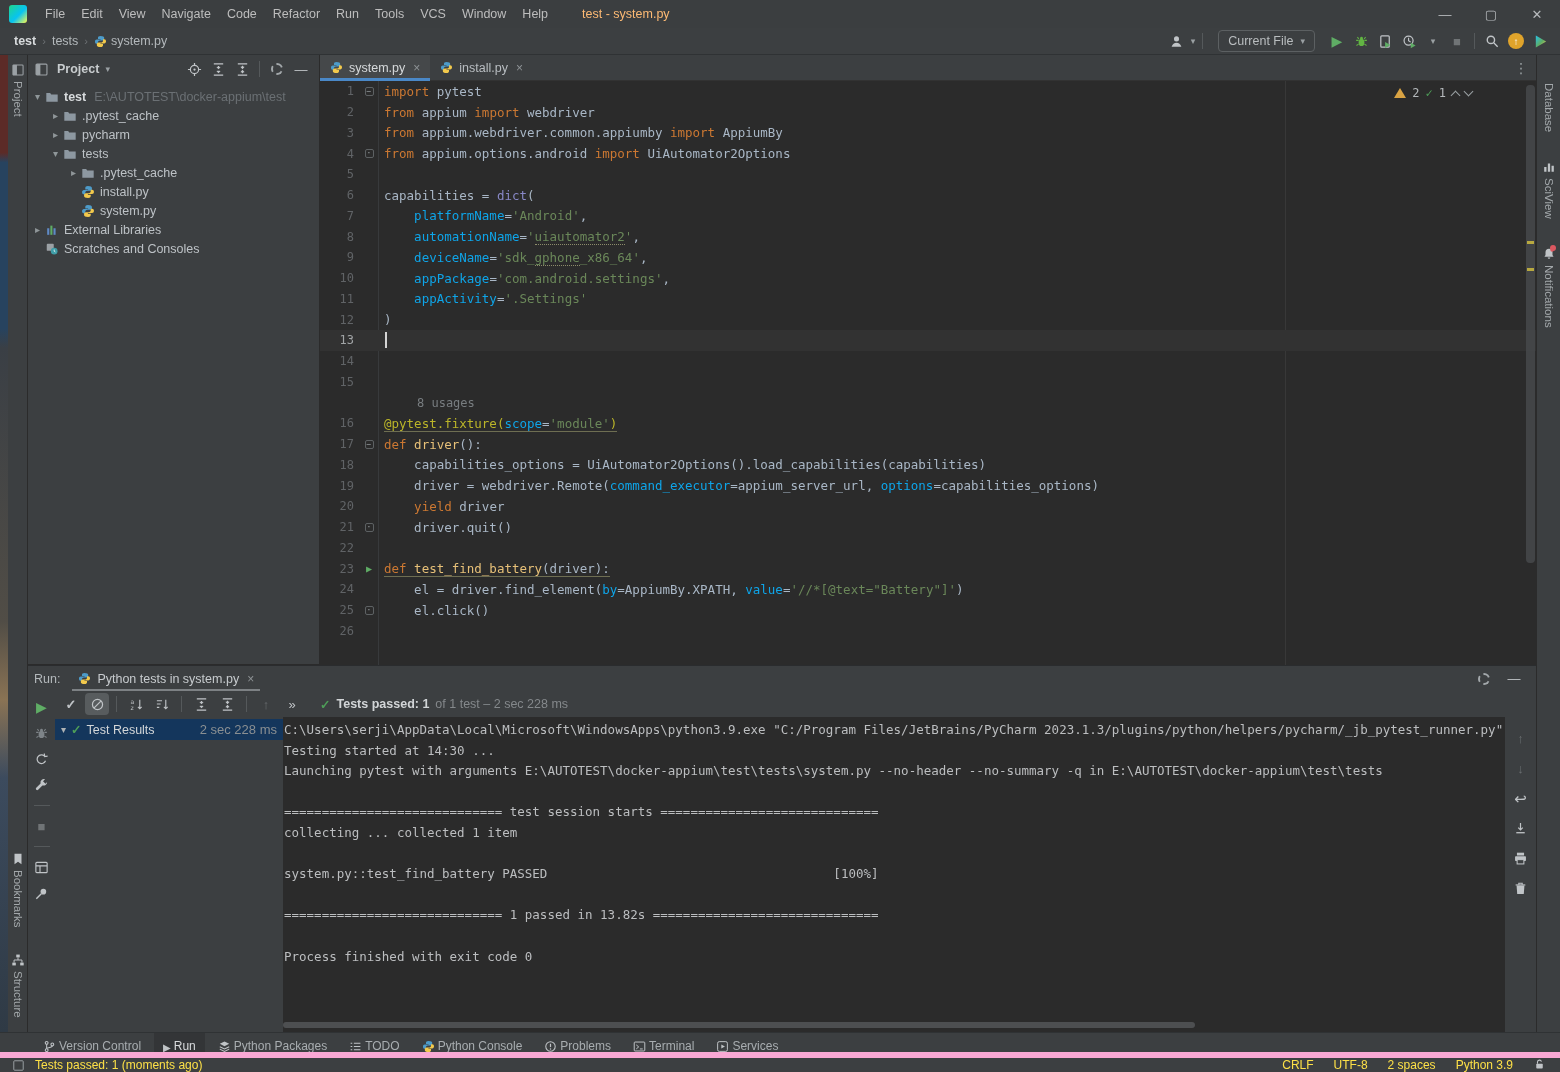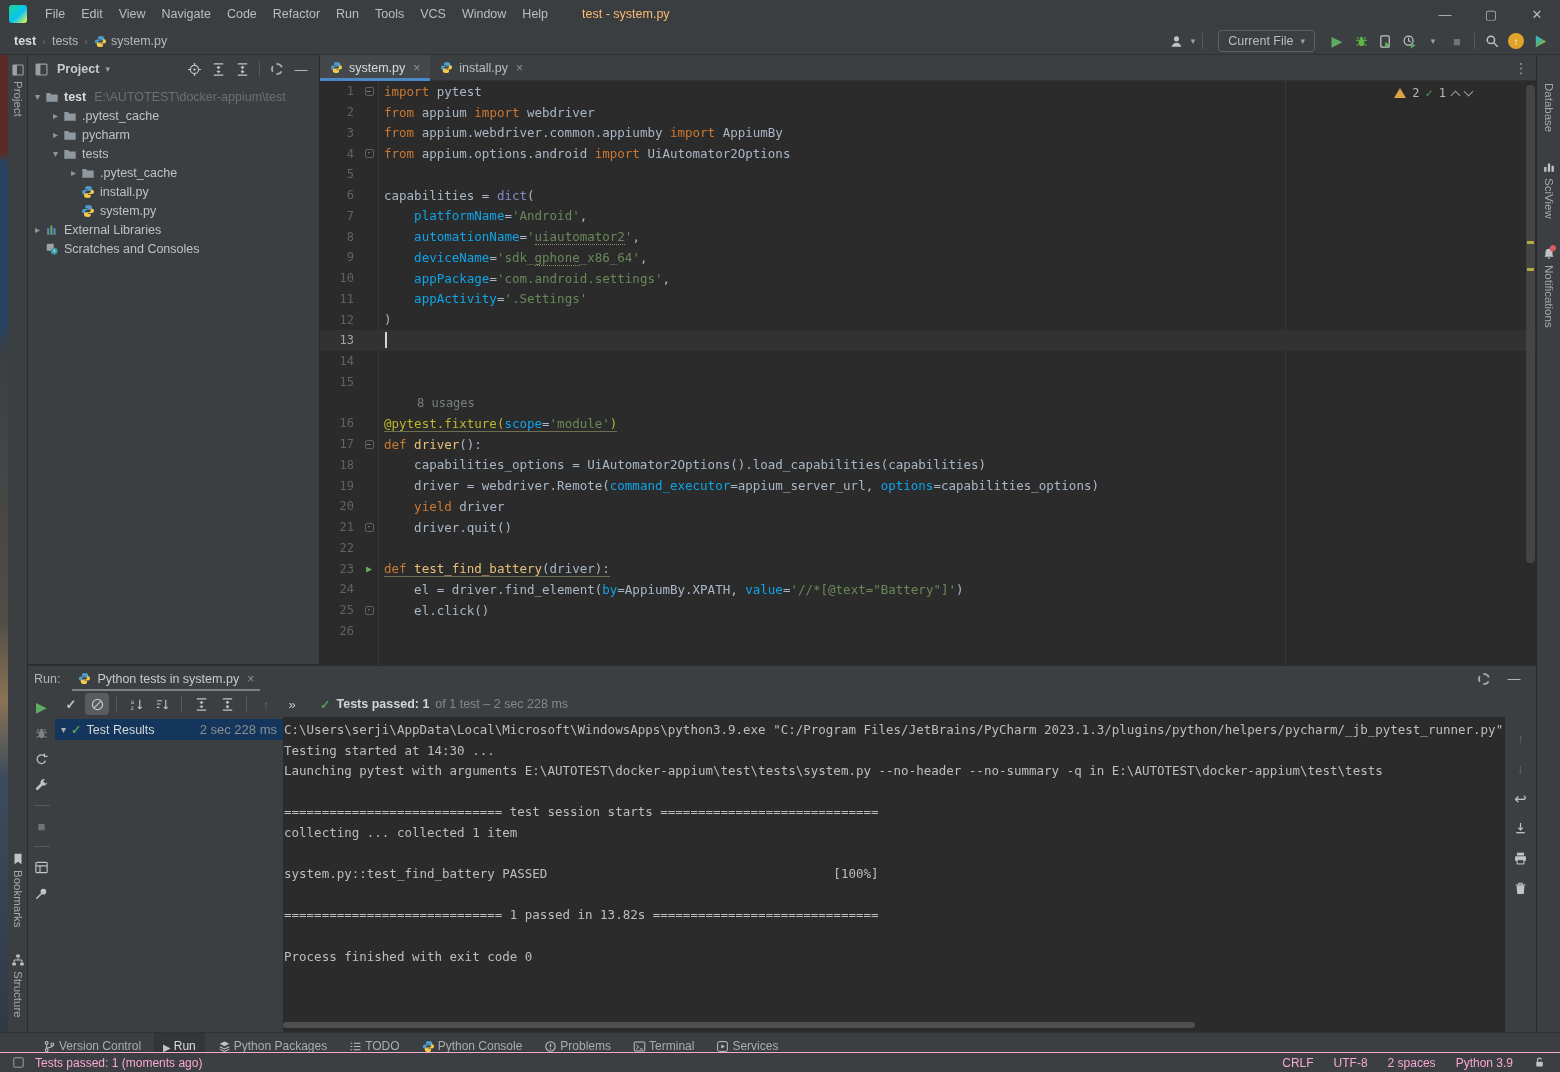--- a/index.html
+++ b/index.html
@@ -112,21 +112,21 @@
   #console{flex:1;background:#2b2b2b;position:relative;overflow:hidden;font-family:"DejaVu Sans Mono",monospace;font-size:12.5px;color:#bcbec0}
   #console-lines{position:absolute;left:1px;top:3px;right:0;white-space:pre}
   .conline{height:20.6px;line-height:20.6px}
   #hscroll{position:absolute;left:0;bottom:4px;width:912px;height:6px;background:#4d4f51;border-radius:3px}
   #cstrip{width:31px;background:#3c3f41;display:flex;flex-direction:column;align-items:center;padding-top:10px;gap:8px}
   
   #toolbar-bottom{left:0;top:1032px;width:1560px;height:20px;background:#3c3f41;border-top:1px solid #2f3234;display:flex;align-items:center;padding-left:34px;gap:4px}
   .bbitem{display:flex;align-items:flex-end;gap:3px;height:20px;padding:0 9px;color:#a8adb0;font-size:12px}
   .bbitem.active{background:#333537;color:#d8dadc}
   .bbitem .si{width:13px;height:13px}
-  #statusbar{left:0;top:1052px;width:1560px;height:20px;background:#3c3f41;border-top:1px solid #f9a8d4;display:flex;align-items:center;font-size:12px;color:#f9a8d4}
+  #statusbar{left:0;top:1052px;width:1560px;height:20px;background:#3c3f41;border-top:6px solid #f9a8d4;display:flex;align-items:center;font-size:12px;color:#fde047}
   #status-left{display:flex;align-items:center;gap:10px;margin-left:12px}
   #status-right{margin-left:auto;display:flex;align-items:flex-start;gap:20px;margin-right:14px}
 </style>
 </head>
 <body>
 
 <div id="app">
 
   <div id="titlebar" class="ab">
     <div id="logo"></div>

